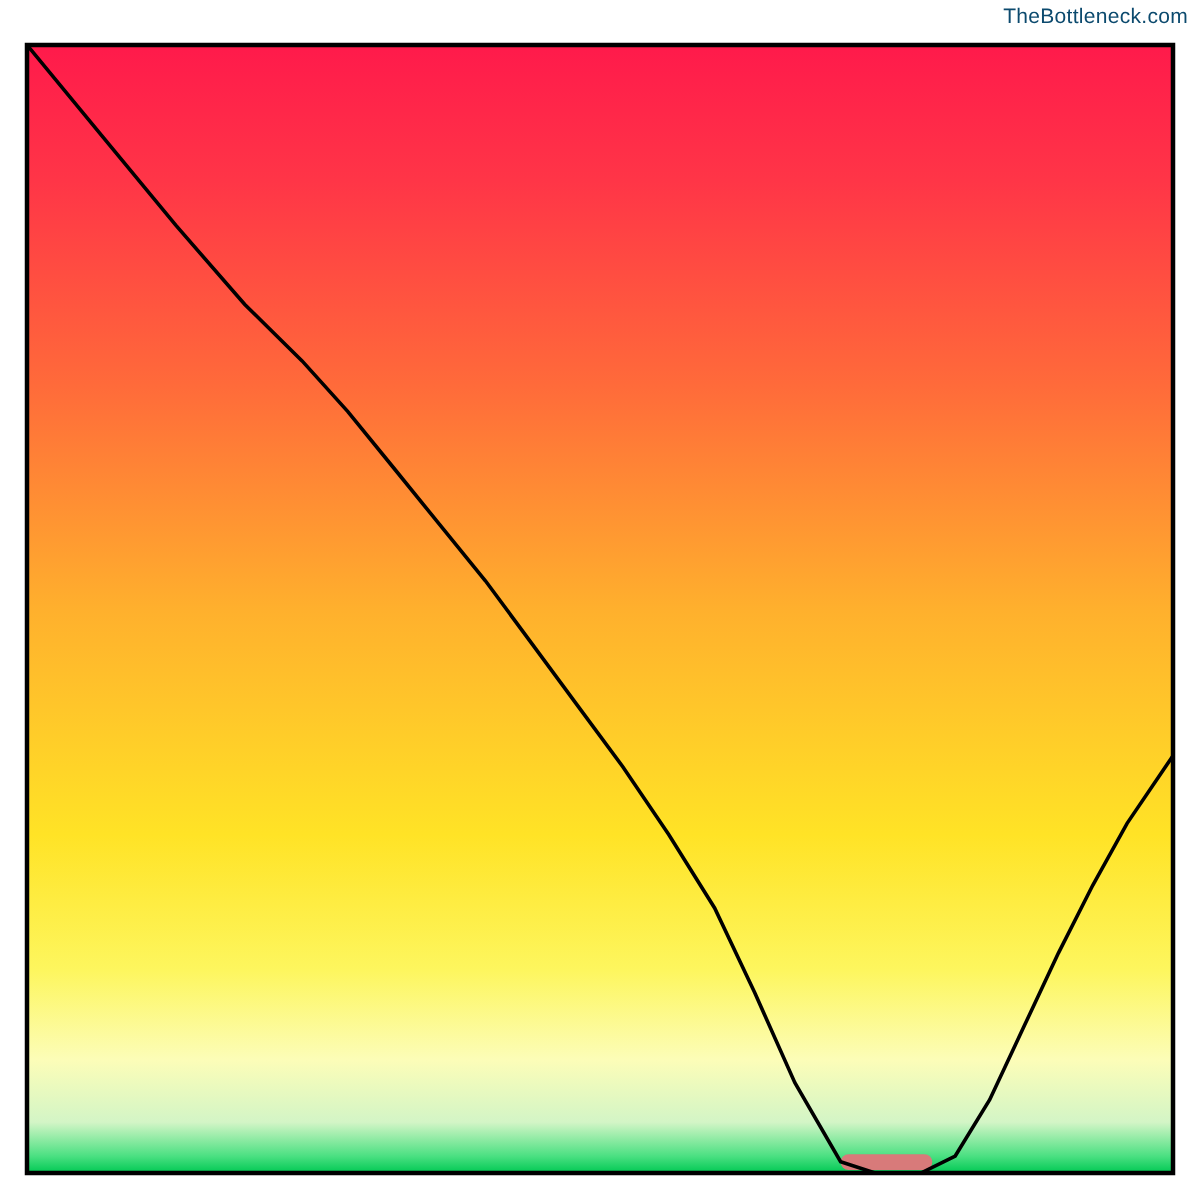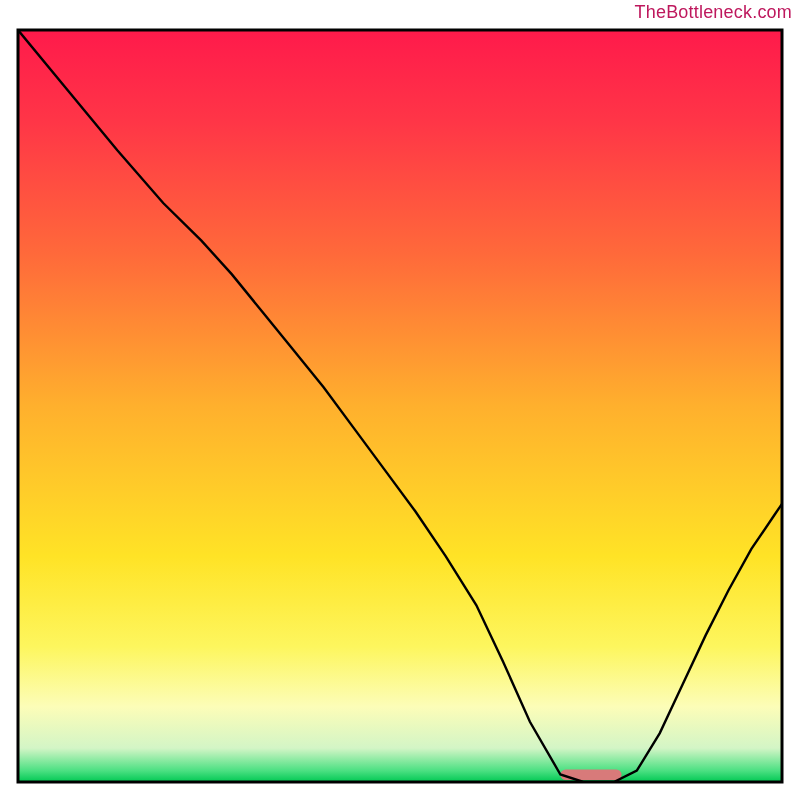--- a/index.html
+++ b/index.html
@@ -13,22 +13,22 @@
   }
   .chart-wrap {
     position: relative;
     width: 800px;
     height: 800px;
   }
   .watermark {
     position: absolute;
     top: 2px;
     right: 8px;
-    color: #be185d;
-    font-size: 18px;
+    color: #0c4a6e;
+    font-size: 14px;
     font-weight: 500;
     letter-spacing: 0.2px;
   }
   svg {
     display: block;
   }
 </style>
 </head>
 <body>
 

